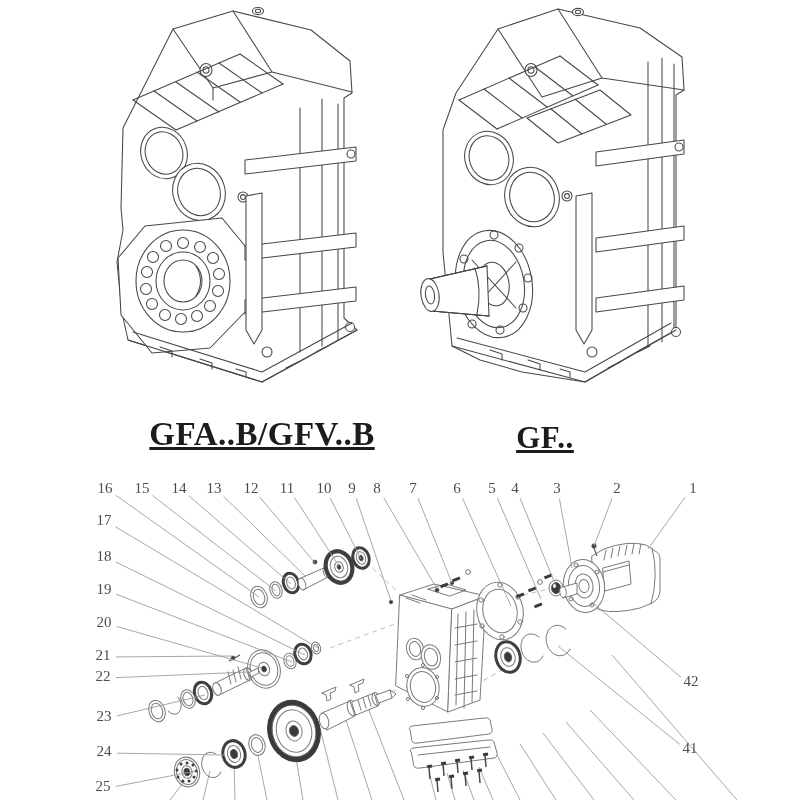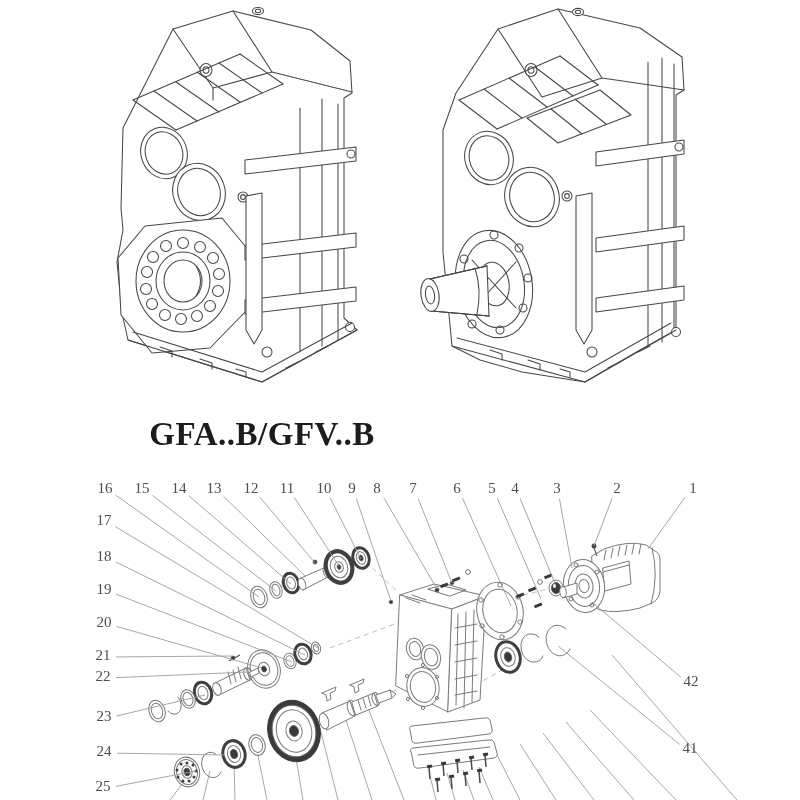--- a/index.html
+++ b/index.html
@@ -11,21 +11,21 @@
   .s1f{stroke:#474747;fill:#ffffff;stroke-width:1.05;stroke-linejoin:round;stroke-linecap:round;}
   .p  {stroke:#7a7a7a;fill:none;stroke-width:1;stroke-linejoin:round;stroke-linecap:round;}
   .pf {stroke:#7a7a7a;fill:#ffffff;stroke-width:1;stroke-linejoin:round;stroke-linecap:round;}
   .pd {stroke:#5a5a5a;fill:#3a3a3a;stroke-width:.8;}
   .rim{stroke:#3f3f3f;fill:#ffffff;stroke-width:4.2;}
   .rim2{stroke:#3f3f3f;fill:#ffffff;stroke-width:3;}
   .lead{stroke:#9d9d9d;stroke-width:.9;fill:none;}
   .dash{stroke:#aaaaaa;stroke-width:.8;stroke-dasharray:5 4;fill:none;}
   .lbl{font-family:"Liberation Serif","DejaVu Serif",serif;font-size:15px;fill:#4d4d4d;}
   .caption{position:absolute;text-align:center;font-weight:700;color:#1c1c1c;
-           font-family:"Liberation Serif","DejaVu Serif",serif;letter-spacing:.5px;}
+           font-family:"Liberation Serif","DejaVu Serif",serif;letter-spacing:.5px;text-decoration:underline;}
   .caption.left{left:130px;top:416px;width:264px;font-size:33px;}
   .caption.right{left:495px;top:420px;width:100px;font-size:31px;}
 </style>
 </head>
 <body>
 
 <div class="stage">
 <svg width="800" height="800" viewBox="0 0 800 800">
 
   <g>
@@ -508,13 +508,14 @@
           <text x="103" y="788" class="lbl" text-anchor="middle" dominant-baseline="middle">25</text>
           <line x1="679.788608261042" y1="744.4301499605684" x2="558" y2="646" class="lead"></line>
           <text x="690" y="750" class="lbl" text-anchor="middle" dominant-baseline="middle">41</text>
           <line x1="680.9385551103568" y1="677.3008598876846" x2="592" y2="602" class="lead"></line>
           <text x="691" y="683" class="lbl" text-anchor="middle" dominant-baseline="middle">42</text>
         </g>
   </g>
 </svg>
 
 <div class="caption left">GFA..B/GFV..B</div>
+<div class="caption right">GF..</div>
 </div>
 
 </body></html>

